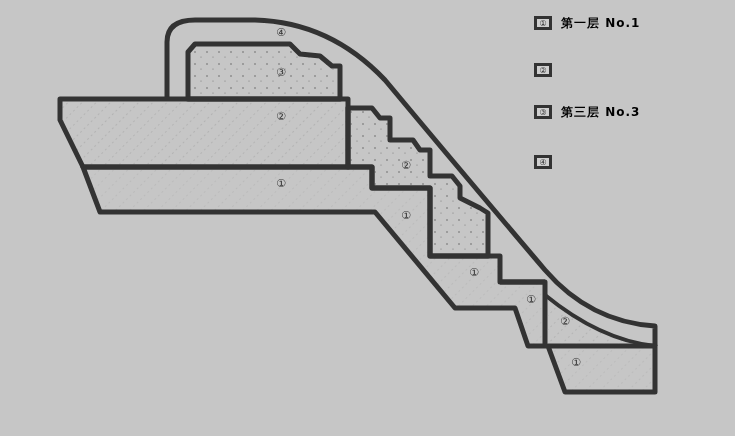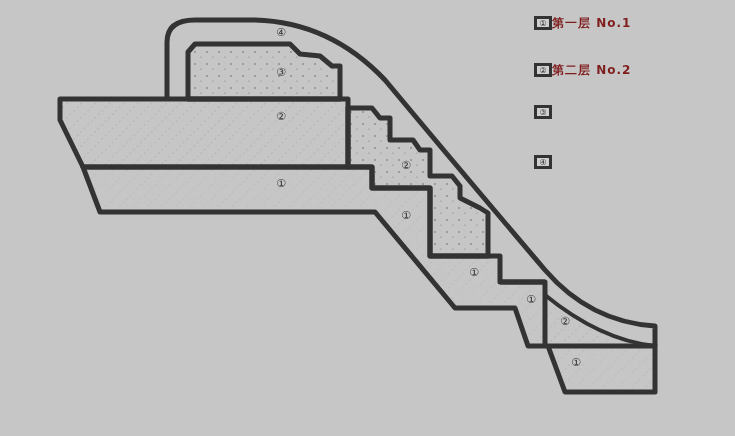--- a/index.html
+++ b/index.html
@@ -1,21 +1,21 @@
 <!DOCTYPE html>
 <html><head>
 <meta charset="utf-8">
 <style>
   html, body { margin:0; padding:0; }
   body { width:735px; height:436px; background:#c6c6c6; overflow:hidden; position:relative; font-family:"DejaVu Sans", sans-serif; }
   #diagram { position:absolute; left:0; top:0; width:735px; height:436px; }
   .legend { position:absolute; left:534px; top:0; width:200px; }
   .legend-item { position:absolute; left:0; height:20px; display:flex; align-items:center; }
   .legend-swatch { width:18px; height:14px; border:3px solid #333; box-sizing:border-box; background:#cfcfcf; display:flex; align-items:center; justify-content:center; font-size:8px; color:#333; }
-  .legend-label { font-size:12px; font-weight:bold; color:#7f1d1d; letter-spacing:1px; font-family:"DejaVu Sans", sans-serif; }
+  .legend-label { margin-left:9px; font-size:12px; font-weight:bold; color:#000000; letter-spacing:1px; font-family:"DejaVu Sans", sans-serif; }
   .layer-label { font-family:"DejaVu Sans", sans-serif; font-size:11px; fill:#333; text-anchor:middle; dominant-baseline:middle; }
 </style>
 </head>
 <body>
 
 <svg id="diagram" viewBox="0 0 735 436" xmlns="http://www.w3.org/2000/svg">
   <defs>
     <pattern id="hatch" width="10" height="10" patternUnits="userSpaceOnUse" patternTransform="rotate(45)">
       <line x1="0" y1="0" x2="0" y2="10" stroke="#8a8a8a" stroke-width="0.6" stroke-dasharray="2 3"></line>
     </pattern>
@@ -56,25 +56,25 @@
   <div class="legend-item" style="top:13px">
     <div class="legend-swatch">
         <span>①</span>
       </div>
     <span class="legend-label">第一层  No.1</span>
   </div>
   <div class="legend-item" style="top:60px">
     <div class="legend-swatch">
         <span>②</span>
       </div>
-    <span class="legend-label">第二层  No.2</span>
   </div>
   <div class="legend-item" style="top:102px">
     <div class="legend-swatch">
         <span>③</span>
       </div>
+    <span class="legend-label">第三层  No.3</span>
   </div>
   <div class="legend-item" style="top:152px">
     <div class="legend-swatch">
         <span>④</span>
       </div>
   </div>
 </div>
 
 </body></html>

